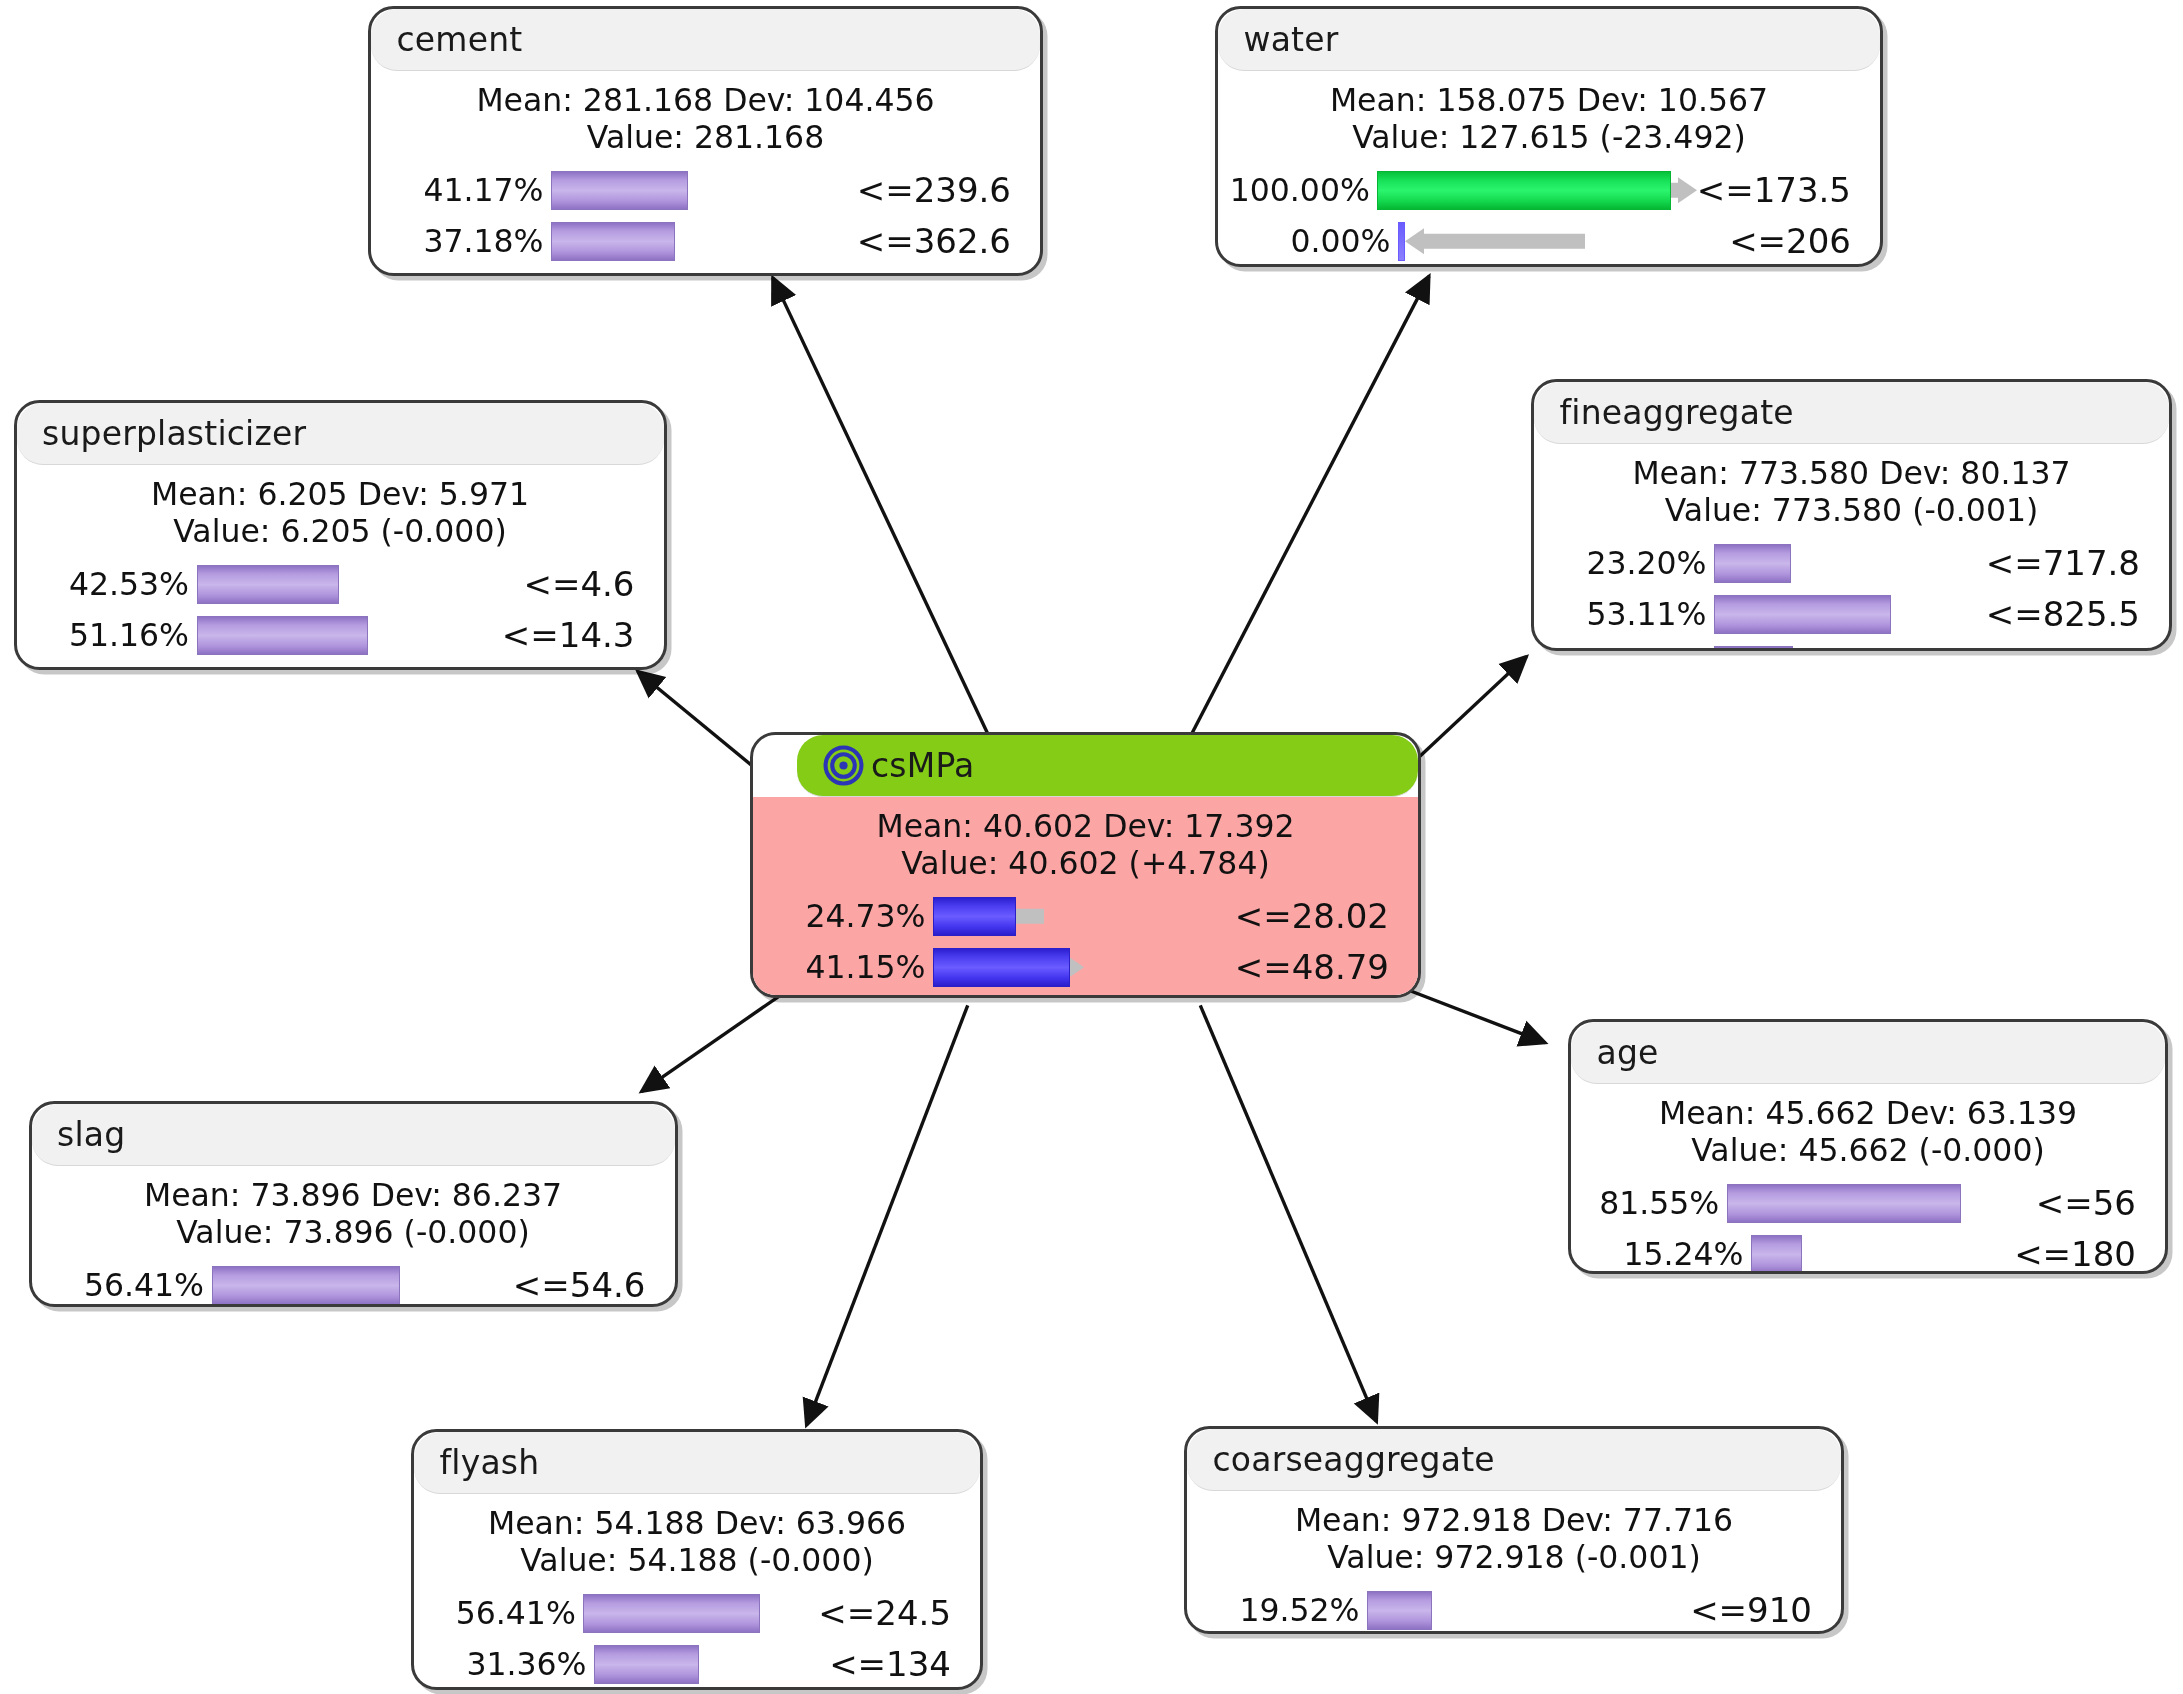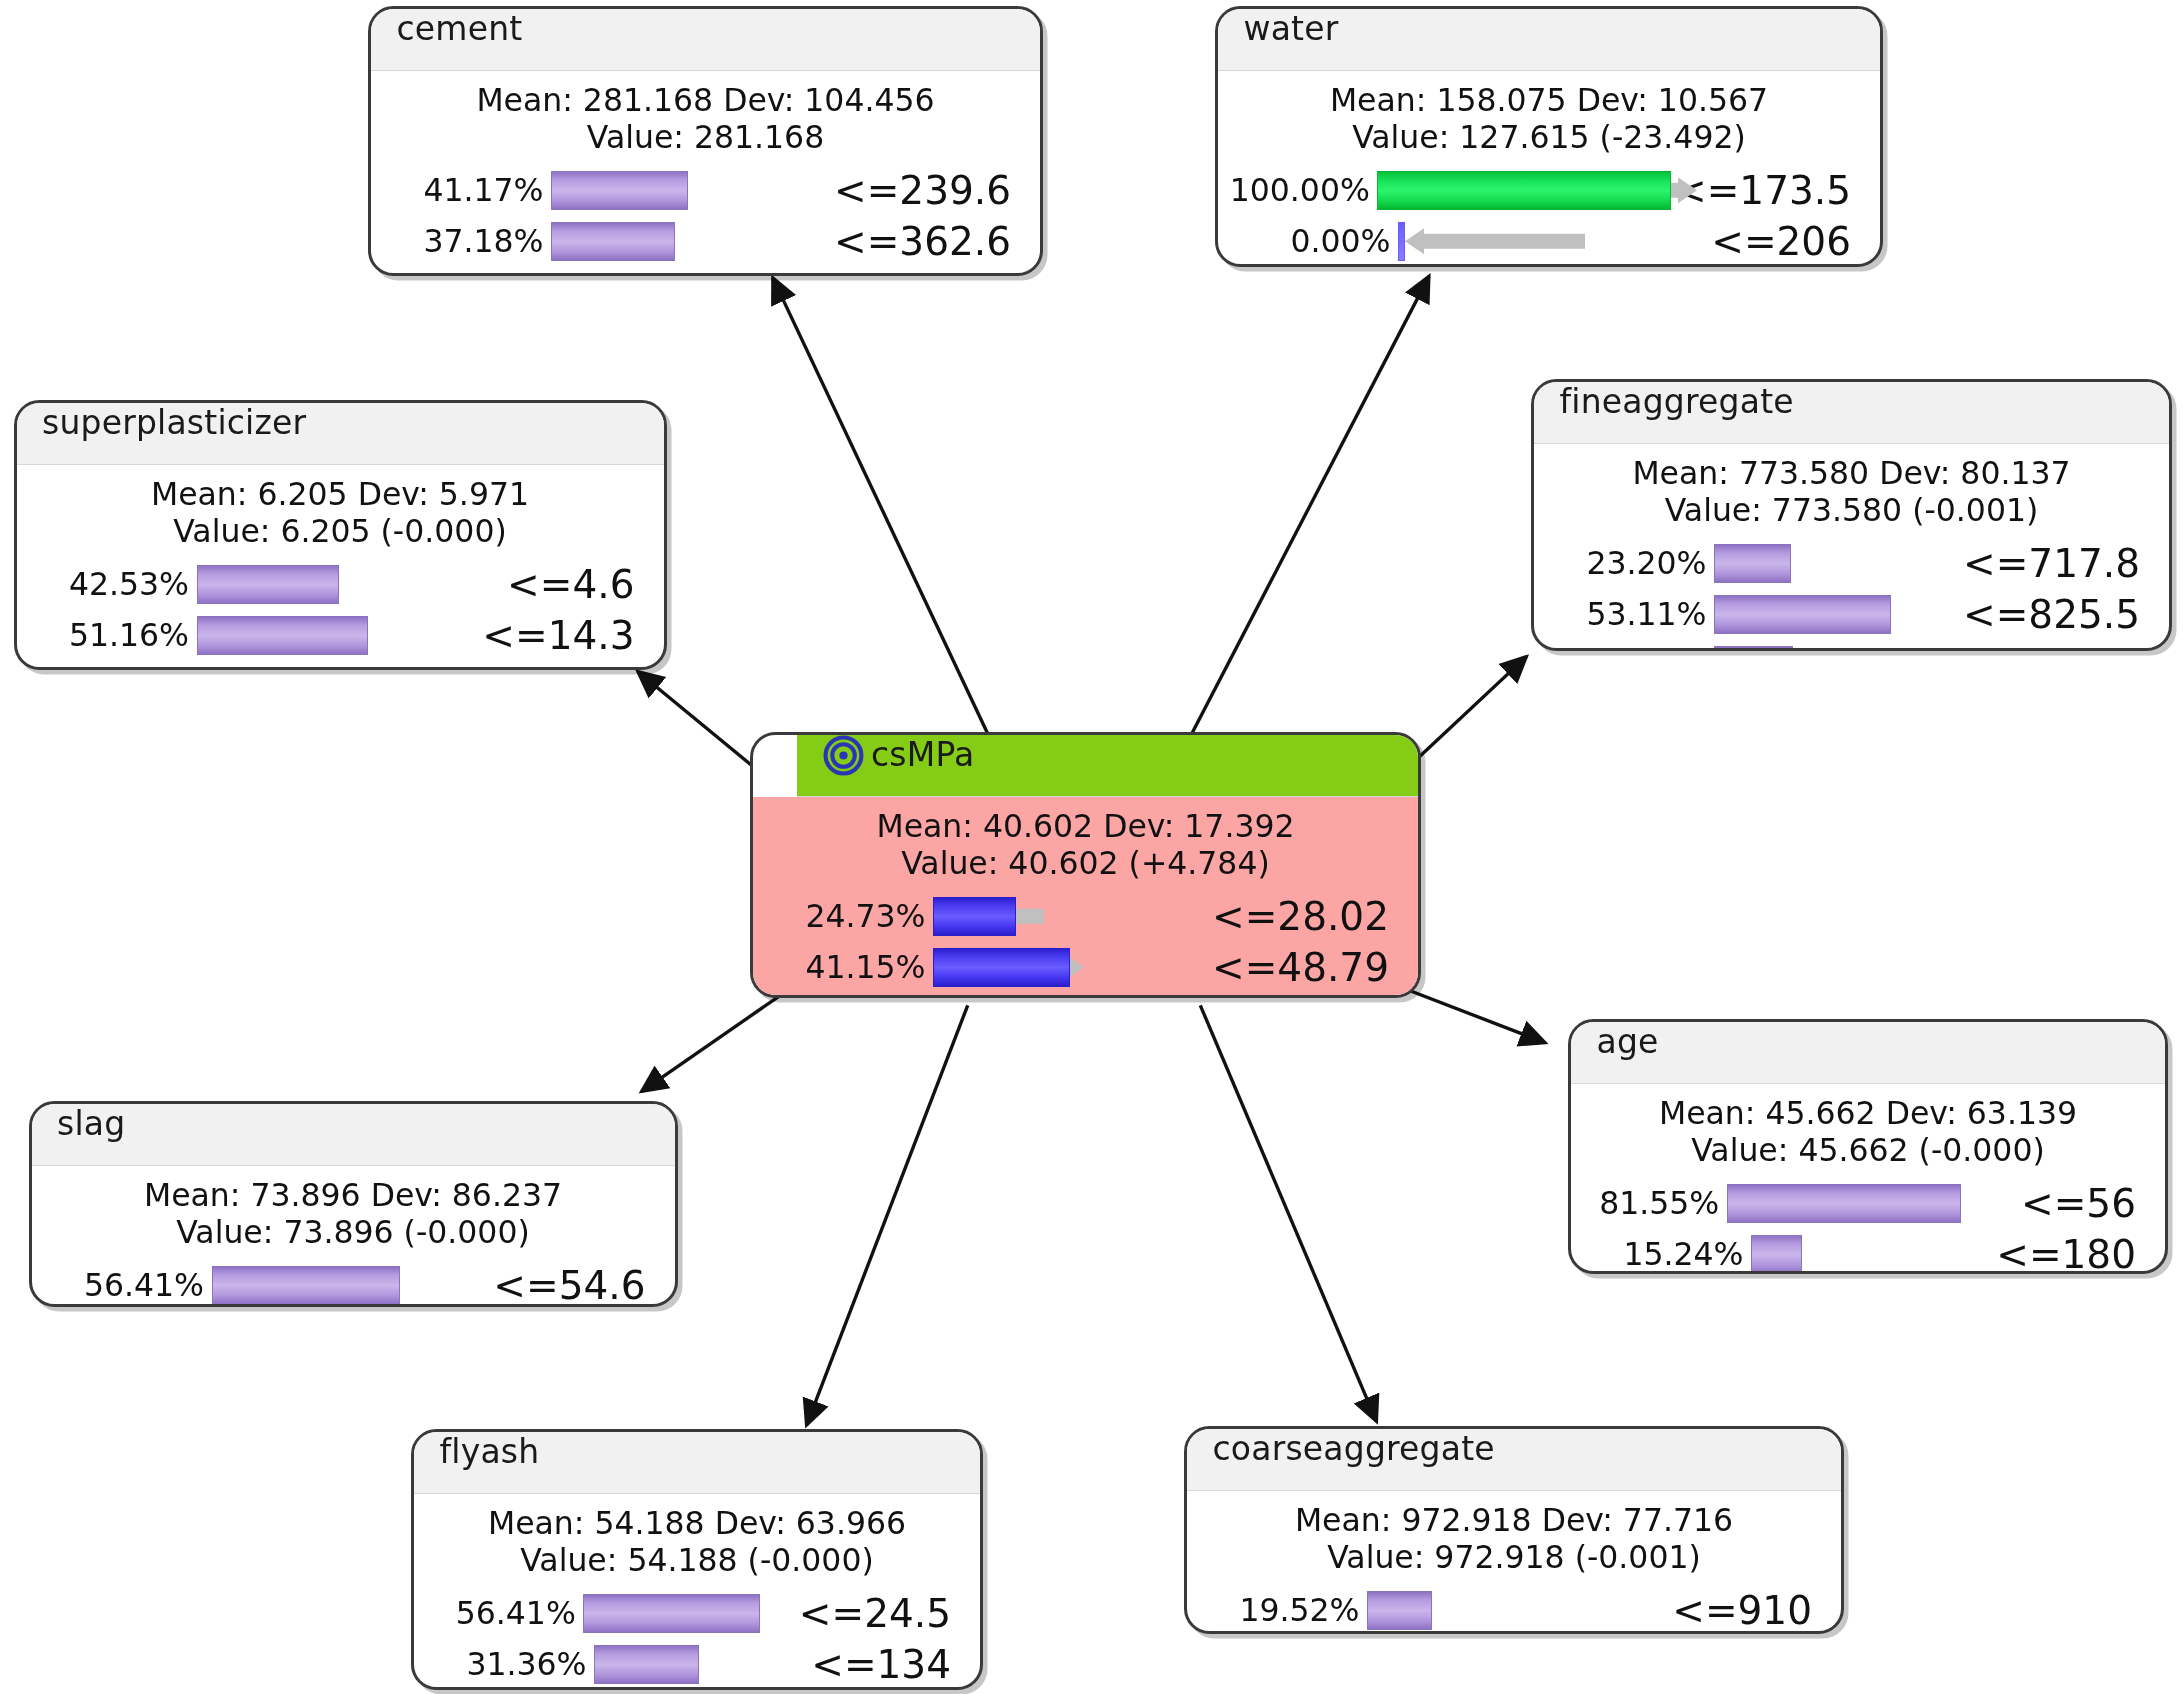--- a/index.html
+++ b/index.html
@@ -20,23 +20,24 @@
     border-radius:25.5px;
     box-sizing:border-box;
     box-shadow:4.5px 4.5px 0 rgba(0,0,0,0.22);
     overflow:hidden;
   }
   .node.target{ }
   .node-header{
     height:62px;
     background:#f1f1f1;
     border-bottom:1.5px solid #d8d8d8;
-    display:flex;align-items:flex-start;
+    display:flex;align-items:center;
     padding-left:25.5px;
     box-sizing:border-box;
+    border-radius:26px;
   }
   .node-title{
     font-size:33px;
     color:#1a1a1a;
     letter-spacing:0.2px;
     white-space:nowrap;
   }
   .node-body{padding:6px 0 13.5px 0;}
   .node.target .node-body{background:#fca5a5;}
   .node.target .node-header{background:#84cc16;margin-left:44px;}
@@ -113,21 +114,21 @@
     border-left:19.5px solid #c0c0c0;
   }
   .ghost.left .head{
     border-top:13.5px solid transparent;
     border-bottom:13.5px solid transparent;
     border-right:19.5px solid #c0c0c0;
   }
   .range{
     width:225px;
     text-align:right;
-    font-size:39px;
+    font-size:34px;
     color:#111;
     padding-right:21px;
     box-sizing:border-box;
     white-space:nowrap;
     display:flex;
     align-items:flex-start;
     justify-content:flex-end;
     gap:7.5px;
   }
 

